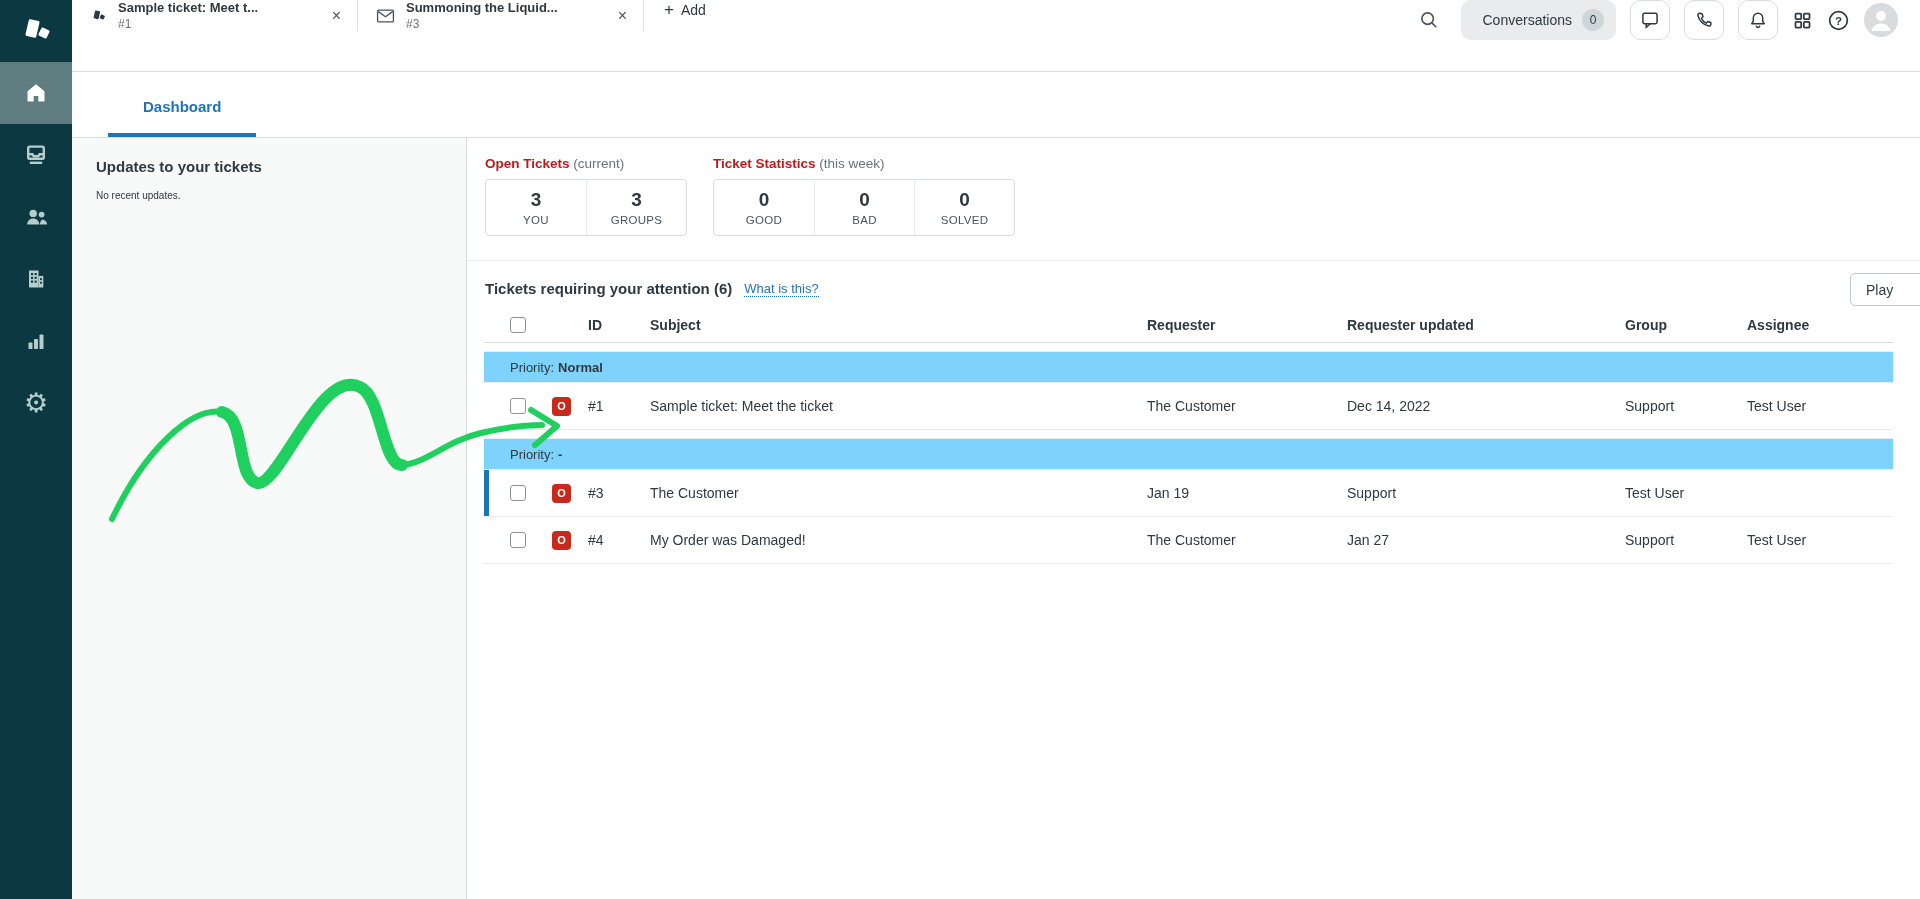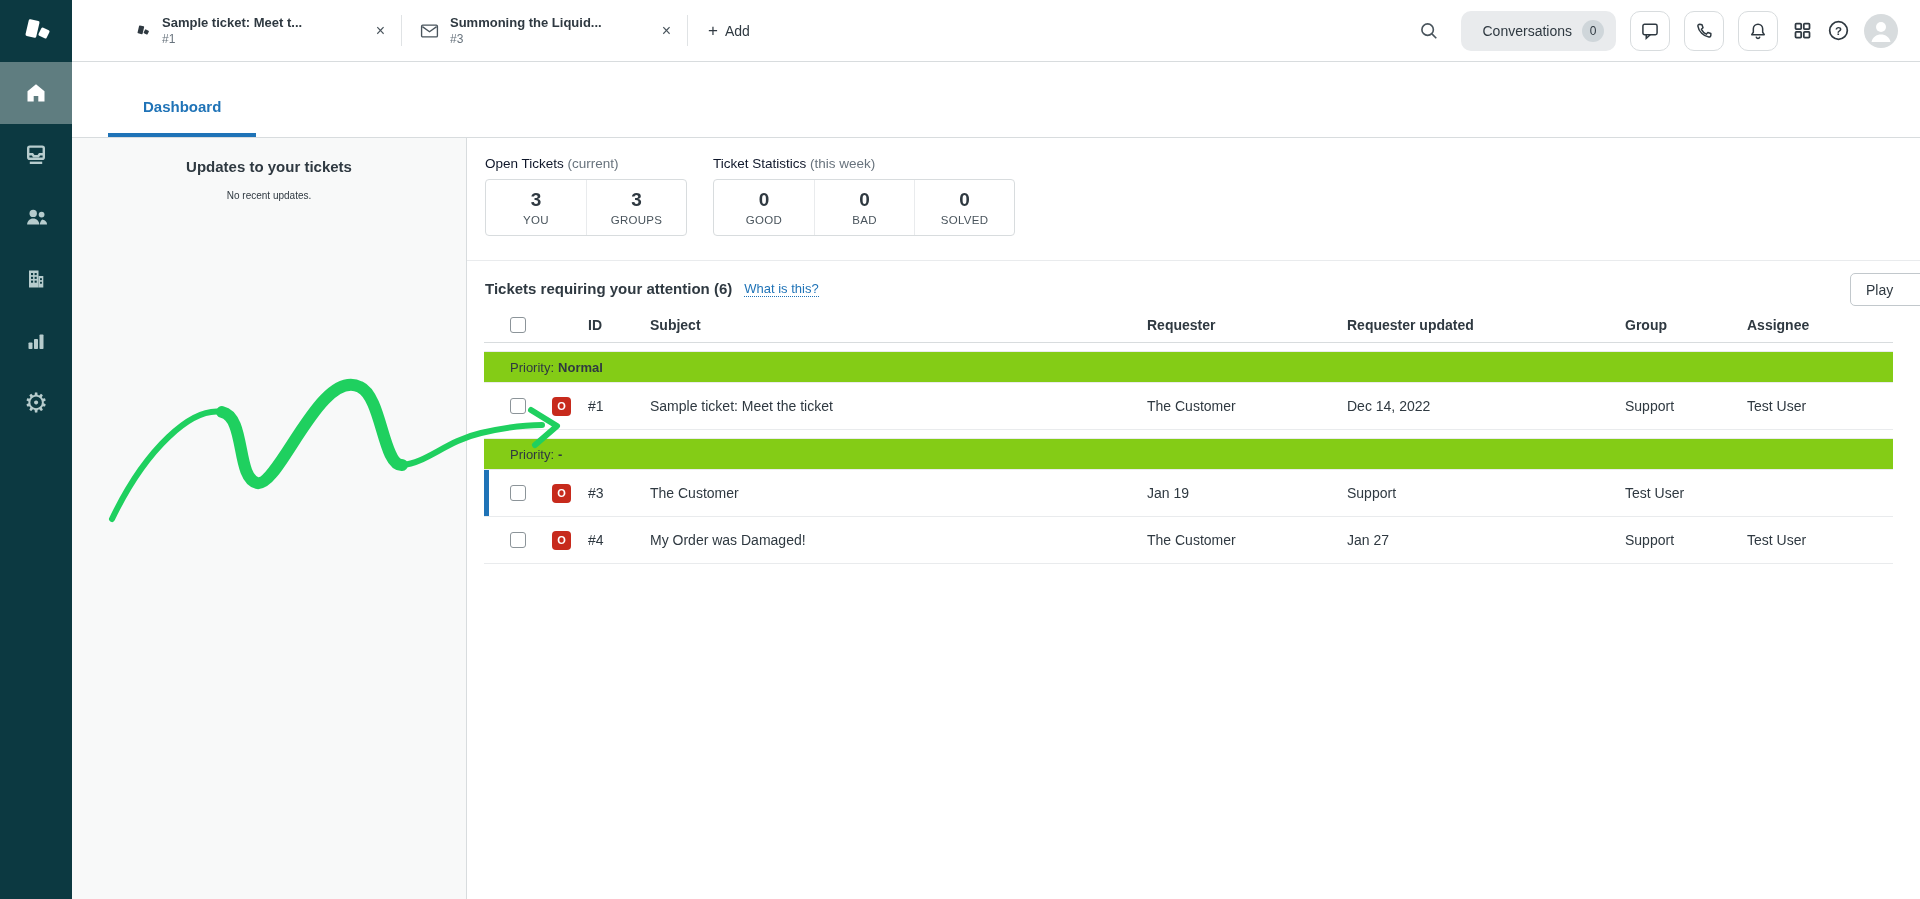--- a/index.html
+++ b/index.html
@@ -9,70 +9,70 @@
 
   
   .sidebar { position:absolute; left:0; top:0; width:72px; height:899px; background:#0c3941; z-index:10; }
   .logo-box { width:72px; height:62px; display:flex; align-items:center; justify-content:center; }
   .nav-item { width:72px; height:62px; display:flex; align-items:center; justify-content:center; color:#b7cccd; cursor:pointer; }
   .nav-item.active { background:#5f7d80; color:#ffffff; }
   .nav-item svg { display:block; }
   .gear-glyph { font-size:27px; line-height:1; color:#b7cccd; }
 
   
-  .topbar { position:absolute; left:72px; top:0; right:0; height:62px; background:#fff; border-bottom:1px solid #d8dcde; display:flex; align-items:center; z-index:9;padding-left:44px; }
+  .topbar { position:absolute; left:72px; top:0; right:0; height:72px; background:#fff; border-bottom:1px solid #d8dcde; display:flex; align-items:flex-start; z-index:9; }
   .ticket-tab { width:286px; border-right:1px solid #e0e3e5; display:flex; align-items:center; padding:0 10px 0 18px; gap:11px; cursor:pointer; background:#fff; }
   .ticket-tab .tab-texts { flex:1; min-width:0; }
   .tab-title { font-size:13px; font-weight:700; color:#2f3941; white-space:nowrap; overflow:hidden; }
   .tab-sub { font-size:12px; color:#68737d; margin-top:2px; }
   .tab-close { font-size:16px; color:#49545c; padding:2px 6px; cursor:pointer; }
   .add-btn { display:flex; align-items:center; gap:7px; padding:0 20px; font-size:14px; color:#2f3941; cursor:pointer; }
   .add-plus { font-size:17px; font-weight:400; }
   .topbar-right { margin-left:auto; display:flex; align-items:center; gap:14px; padding-right:22px; }
   .icon-plain { display:flex; align-items:center; justify-content:center; cursor:pointer; color:#2f3941; }
   .conv-pill { display:flex; align-items:center; gap:10px; background:#e9ebed; border-radius:10px; height:40px; padding:0 12px 0 22px; font-size:14px; font-weight:500; color:#2f3941; cursor:pointer; margin-left:8px; }
   .conv-badge { background:#cfd6da; border-radius:50%; width:22px; height:22px; display:flex; align-items:center; justify-content:center; font-size:12px; color:#2f3941; }
   .icon-btn { width:40px; height:40px; border:1px solid #d8dcde; border-radius:10px; background:#fff; display:flex; align-items:center; justify-content:center; cursor:pointer; color:#2f3941; }
   .avatar { width:34px; height:34px; border-radius:50%; background:#d8dcde; display:flex; align-items:center; justify-content:center; cursor:pointer; }
 
   
   .subnav { position:absolute; left:72px; top:62px; right:0; height:76px; background:#fff; border-bottom:1px solid #d8dcde; display:flex; align-items:flex-end; z-index:8;text-align:center; }
   .dash-tab { margin-left:36px; padding:0 35px 18px 35px; font-size:15px; font-weight:700; color:#1f73b7; border-bottom:4px solid #1f73b7; cursor:pointer; }
 
   
   .main { position:absolute; left:72px; top:138px; right:0; bottom:0; background:#fff; }
-  .left-panel { position:absolute; left:0; top:0; width:395px; height:100%; background:#f8f9f9; border-right:1px solid #d8dcde; padding:20px 35px;text-align:center; }
+  .left-panel { position:absolute; left:0; top:0; width:395px; height:100%; background:#f8f9f9; border-right:1px solid #d8dcde; padding:20px 24px; }
   .left-panel h2 { font-size:15px; font-weight:700; color:#2f3941; }
   .left-panel p { font-size:10px; color:#2f3941; margin-top:15px; }
   .content { position:absolute; left:395px; top:0; right:0; bottom:0; background:#fff; }
 
   
   .stats-row { display:flex; gap:26px; padding:18px 0 0 18px; }
   .stat-title { font-size:13.5px; color:#68737d; margin-bottom:8px; }
-  .stat-title b { color:#0f172a; font-weight:400;margin-top:42px; }
+  .stat-title b { color:#b91c1c; font-weight:700;margin-top:42px; }
   .stat-box { display:flex; border:1px solid #d8dcde; border-radius:4px; background:#fff; }
   .stat-cell { width:100px; height:55px; display:flex; flex-direction:column; align-items:center; justify-content:center; border-left:1px solid #e9ebed; }
   .stat-cell:first-child { border-left:none; }
   .stat-value { font-size:19px; font-weight:600; color:#2f3941; }
   .stat-label { font-size:11.5px; color:#49545c; margin-top:3px; letter-spacing:.3px; }
 
   .content-divider { border:none; border-top:1px solid #e9ebed; margin-top:24px; }
 
   
   .section-head { display:flex; align-items:center; padding:19px 0 0 18px; position:relative; }
   .section-title { font-size:15px; font-weight:700; color:#2f3941; }
   .what-link { font-size:13px; color:#1f73b7; margin-left:12px; text-decoration:none; border-bottom:1px dotted #1f73b7; cursor:pointer; }
   .play-btn { position:absolute; right:-16px; top:12px; width:86px; height:33px; background:#fff; border:1px solid #c2c8cc; border-radius:5px; font-size:14px; color:#2f3941; font-family:"Liberation Sans",sans-serif; cursor:pointer; text-align:left; padding-left:15px; }
 
   
   .tickets-table { margin:10px 27px 0 17px; }
   .trow { display:grid; grid-template-columns:68px 36px 62px 1fr 200px 278px 122px 146px; align-items:center; }
   .thead { height:36px; border-bottom:1px solid #d8dcde; }
   .th { font-size:14px; font-weight:700; color:#2f3941; }
-  .group-row { height:32px; background:#84cc16; border-top:1px solid #e9ebed; border-bottom:1px solid #e9ebed; margin-top:8px; display:flex; align-items:center; padding-left:26px; font-size:13px; color:#2f3941; }
+  .group-row { height:32px; background:#7dd3fc; border-top:1px solid #e9ebed; border-bottom:1px solid #e9ebed; margin-top:8px; display:flex; align-items:center; padding-left:26px; font-size:13px; color:#2f3941; }
   .group-row b { margin-left:4px; font-weight:700; }
   .data-row { height:47px; background:#fff; border-bottom:1px solid #e9ebed; position:relative; cursor:pointer; }
   .data-row.selected::before { content:""; position:absolute; left:0; top:0; bottom:0; width:5px; background:#1f73b7; }
   .cell { font-size:14px; color:#2f3941; white-space:nowrap; overflow:hidden; }
   .col-check { padding-left:26px; }
   .cbox { width:16px; height:16px; border:1px solid #8c9499; border-radius:3px; background:#fff; appearance:none; -webkit-appearance:none; cursor:pointer; display:block; }
   .status-badge { width:19px; height:19px; background:#c72a1c; border-radius:4px; color:#fff; font-size:11px; font-weight:700; display:flex; align-items:center; justify-content:center; }
 
   
   .annotation { position:absolute; inset:0; z-index:60; pointer-events:none; }

